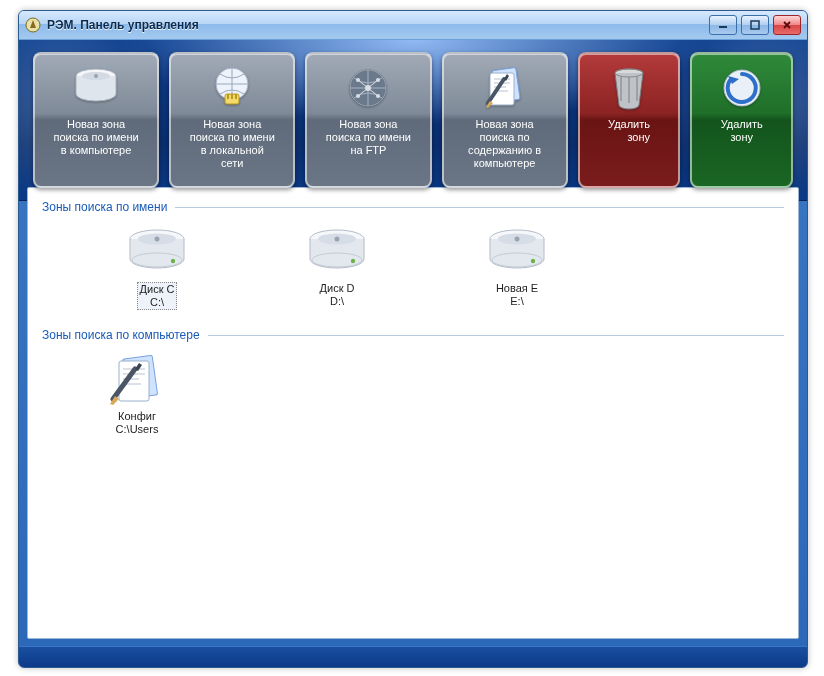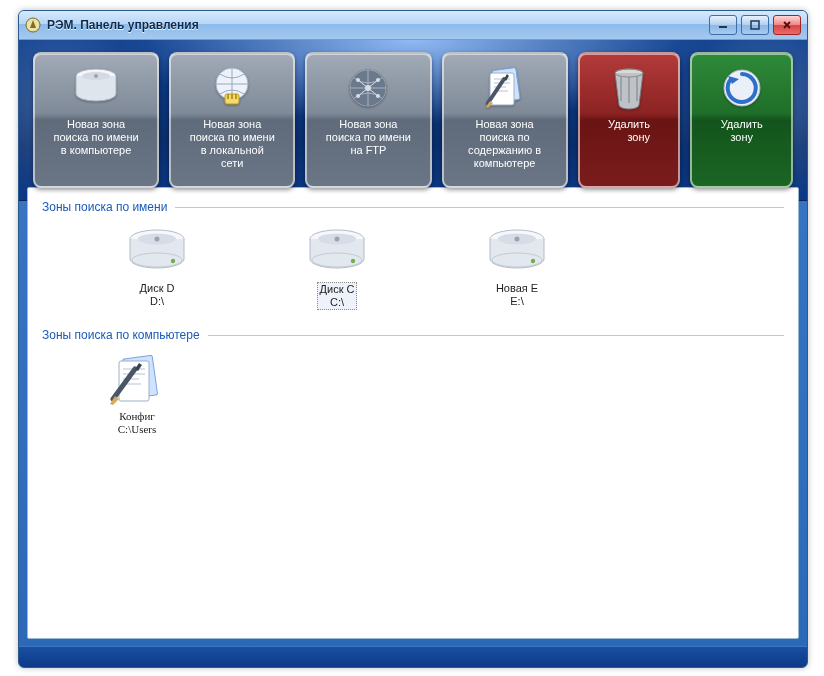--- a/index.html
+++ b/index.html
@@ -286,51 +286,51 @@
   </div>
 
   <div class="content">
 
     <div class="section">
       <div class="section-header">
         <span>Зоны поиска по имени</span>
         <div class="hr"></div>
       </div>
       <div class="zone-row">
+
+        <div class="zone-item selected">
+          <div class="zone-icon">
+            <svg width="66" height="52" viewBox="0 0 66 52">
+              <ellipse cx="33" cy="13" rx="27" ry="9" fill="#f5f7fa" stroke="#b3bcc8"></ellipse>
+              <path d="M6 13 v20 a27 9 0 0 0 54 0 V13" fill="#e3e8ef" stroke="#b3bcc8"></path>
+              <ellipse cx="33" cy="13" rx="19" ry="5.5" fill="#d6dde6"></ellipse>
+              <circle cx="33" cy="13" r="2.5" fill="#9aa3af"></circle>
+              <ellipse cx="33" cy="34" rx="25" ry="7" fill="none" stroke="#c2cad4"></ellipse>
+              <circle cx="49" cy="35" r="2.2" fill="#6fb24a"></circle>
+            </svg>
+          </div>
+          <div class="zlabel">Диск C
+C:\</div>
+        </div>
 
         <div class="zone-item">
           <div class="zone-icon">
             <svg width="66" height="52" viewBox="0 0 66 52">
               <ellipse cx="33" cy="13" rx="27" ry="9" fill="#f5f7fa" stroke="#b3bcc8"></ellipse>
               <path d="M6 13 v20 a27 9 0 0 0 54 0 V13" fill="#e3e8ef" stroke="#b3bcc8"></path>
               <ellipse cx="33" cy="13" rx="19" ry="5.5" fill="#d6dde6"></ellipse>
               <circle cx="33" cy="13" r="2.5" fill="#9aa3af"></circle>
               <ellipse cx="33" cy="34" rx="25" ry="7" fill="none" stroke="#c2cad4"></ellipse>
               <circle cx="49" cy="35" r="2.2" fill="#6fb24a"></circle>
             </svg>
           </div>
           <div class="zlabel">Диск D
 D:\</div>
         </div>
 
-        <div class="zone-item selected">
-          <div class="zone-icon">
-            <svg width="66" height="52" viewBox="0 0 66 52">
-              <ellipse cx="33" cy="13" rx="27" ry="9" fill="#f5f7fa" stroke="#b3bcc8"></ellipse>
-              <path d="M6 13 v20 a27 9 0 0 0 54 0 V13" fill="#e3e8ef" stroke="#b3bcc8"></path>
-              <ellipse cx="33" cy="13" rx="19" ry="5.5" fill="#d6dde6"></ellipse>
-              <circle cx="33" cy="13" r="2.5" fill="#9aa3af"></circle>
-              <ellipse cx="33" cy="34" rx="25" ry="7" fill="none" stroke="#c2cad4"></ellipse>
-              <circle cx="49" cy="35" r="2.2" fill="#6fb24a"></circle>
-            </svg>
-          </div>
-          <div class="zlabel">Диск C
-C:\</div>
-        </div>
-
         <div class="zone-item">
           <div class="zone-icon">
             <svg width="66" height="52" viewBox="0 0 66 52">
               <ellipse cx="33" cy="13" rx="27" ry="9" fill="#f5f7fa" stroke="#b3bcc8"></ellipse>
               <path d="M6 13 v20 a27 9 0 0 0 54 0 V13" fill="#e3e8ef" stroke="#b3bcc8"></path>
               <ellipse cx="33" cy="13" rx="19" ry="5.5" fill="#d6dde6"></ellipse>
               <circle cx="33" cy="13" r="2.5" fill="#9aa3af"></circle>
               <ellipse cx="33" cy="34" rx="25" ry="7" fill="none" stroke="#c2cad4"></ellipse>
               <circle cx="49" cy="35" r="2.2" fill="#6fb24a"></circle>
             </svg>
@@ -340,21 +340,21 @@
         </div>
 
       </div>
     </div>
 
     <div class="section">
       <div class="section-header">
         <span>Зоны поиска по компьютере</span>
         <div class="hr"></div>
       </div>
-      <div class="zone-row" style="padding-left:40px;font-family:Liberation Serif, serif;">
+      <div class="zone-row" style="padding-left:40px;">
 
         <div class="zone-item">
           <div class="zone-icon">
             <svg width="64" height="58" viewBox="0 0 64 58">
               <rect x="20" y="6" width="30" height="40" rx="2" fill="#cfe3ff" stroke="#7aa3dd" transform="rotate(-8 35 26)"></rect>
               <rect x="14" y="10" width="30" height="40" rx="2" fill="#ffffff" stroke="#9ab0cc"></rect>
               <path d="M18 18 h22 M18 23 h22 M18 28 h16 M18 33 h18" stroke="#b8c3d2"></path>
               <path d="M8 48 L30 18" stroke="#4a5666" stroke-width="5" stroke-linecap="round"></path>
               <path d="M30 18 l4 -6 l3 2 l-4 6 z" fill="#3a4452"></path>
               <path d="M5 53 l5 -8 l4 3 l-6 6 z" fill="#d9a85a"></path>

